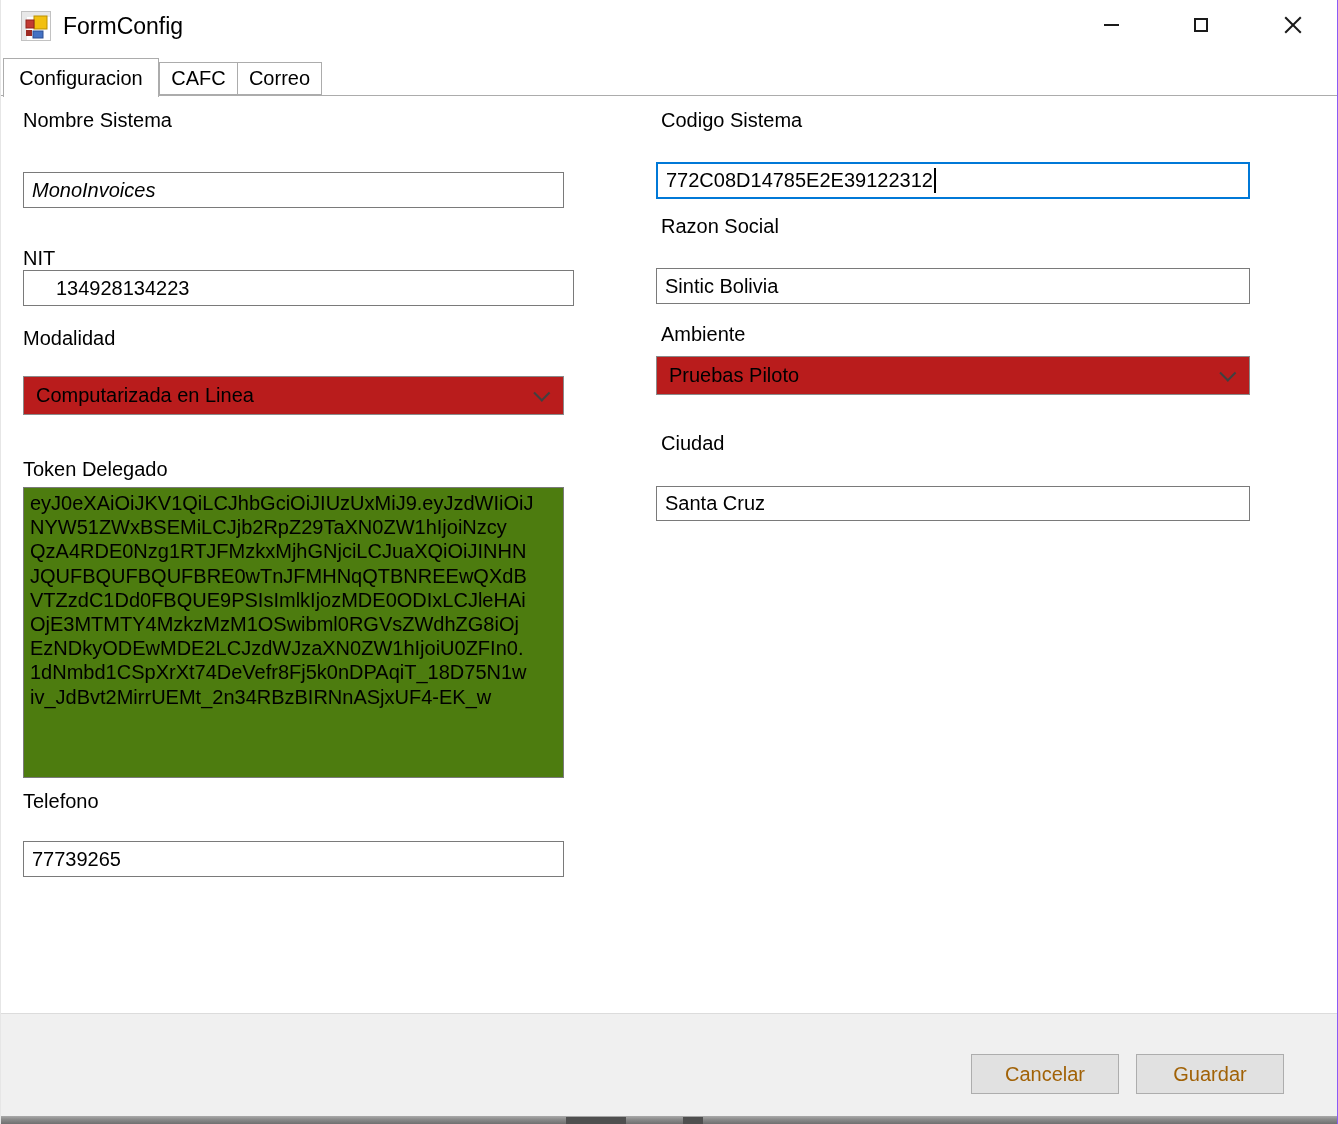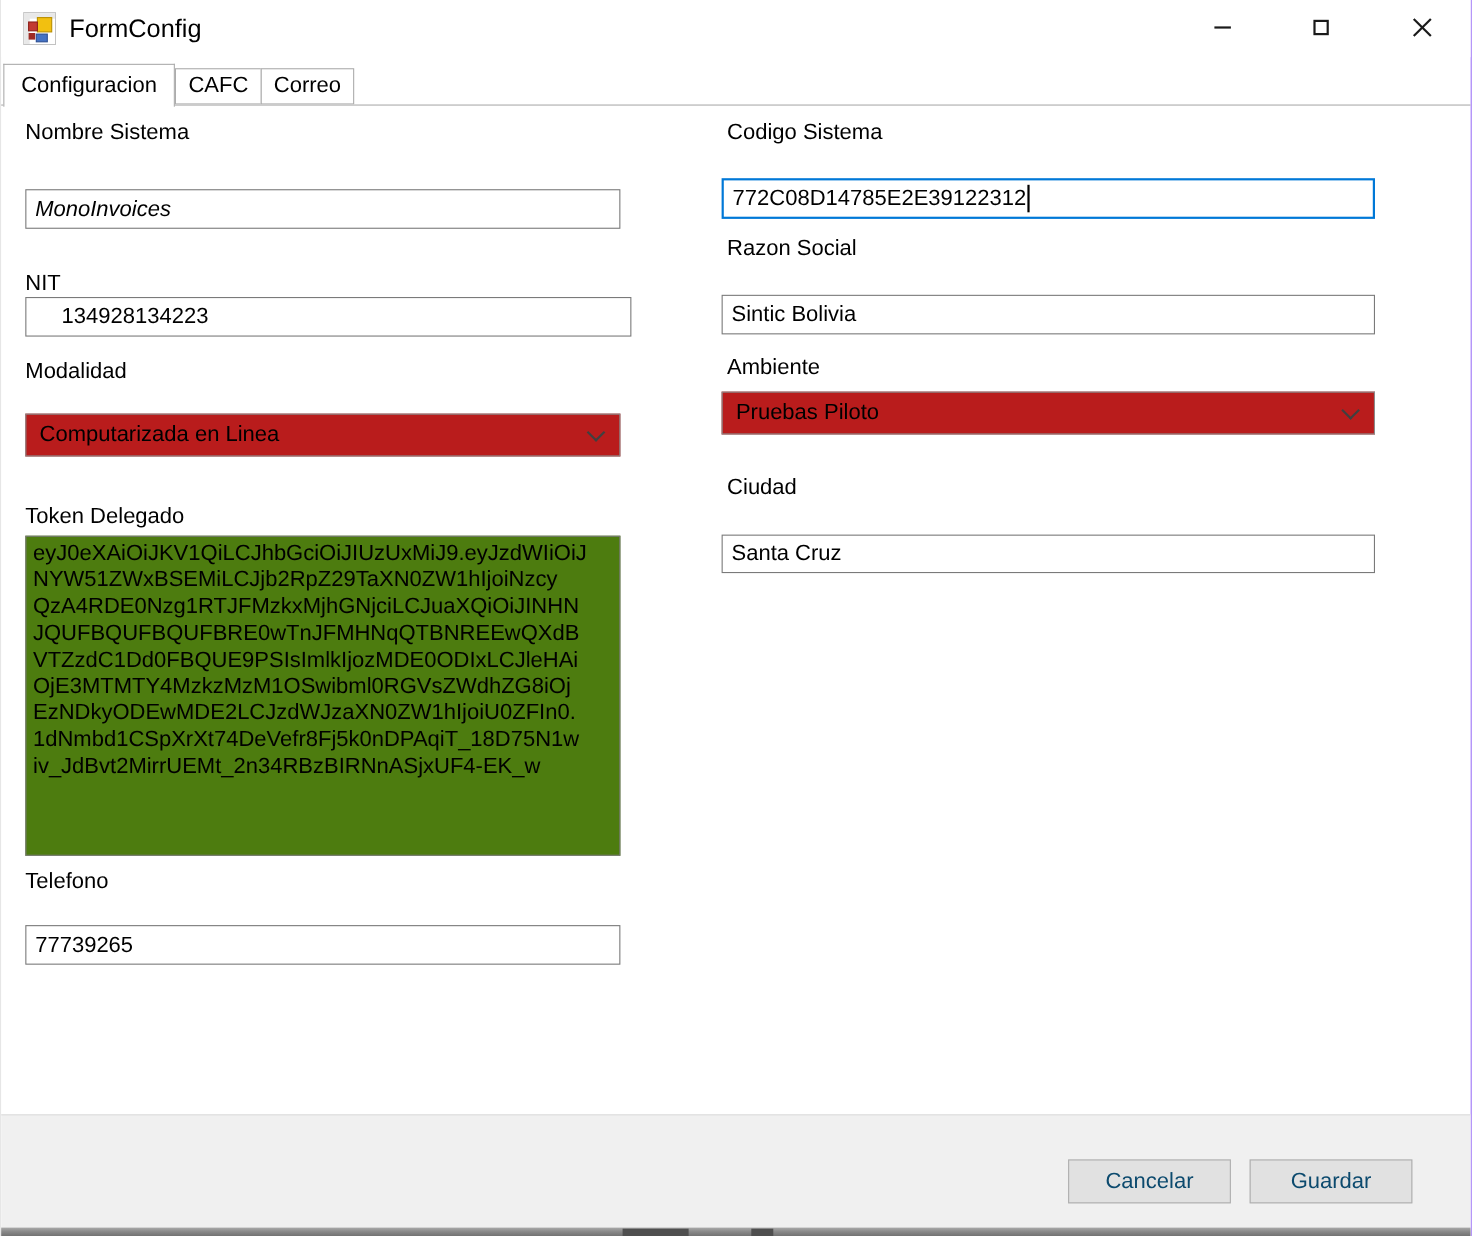--- a/index.html
+++ b/index.html
@@ -47,21 +47,21 @@
   .chevron{width:12px;height:12px;border-right:2px solid #404040;border-bottom:2px solid #404040;
     transform:rotate(45deg) translateY(-4px);margin-right:6px;}
   .token-area{
     position:absolute;border:1px solid #7a7a7a;background:#4d7c0f;color:#000;resize:none;overflow:hidden;
     font-family:"Liberation Sans",sans-serif;font-size:20px;line-height:24.2px;padding:3px 6px;outline:none;
   }
   
   .footer{position:absolute;left:0;top:1013px;width:100%;height:111px;background:#f0f0f0;border-top:1px solid #dcdcdc;}
   .btn{
     position:absolute;top:40px;height:40px;background:#e1e1e1;border:1px solid #adadad;
-    font-family:"Liberation Sans",sans-serif;font-size:20px;color:#0c4a6e;cursor:default;
+    font-family:"Liberation Sans",sans-serif;font-size:20px;color:#a16207;cursor:default;
   }
   .btn-cancel{left:970px;width:148px;}
   .btn-save{left:1135px;width:148px;}
   .bottom-strip{position:absolute;left:0;bottom:0;width:100%;height:8px;
     background:linear-gradient(180deg,#aaaaaa 0%,#8c8c8c 40%,#707070 100%);z-index:5;}
   .strip-mark{position:absolute;bottom:0;height:7px;background:#4f4f4f;}
 </style>
 </head>
 <body>
 

